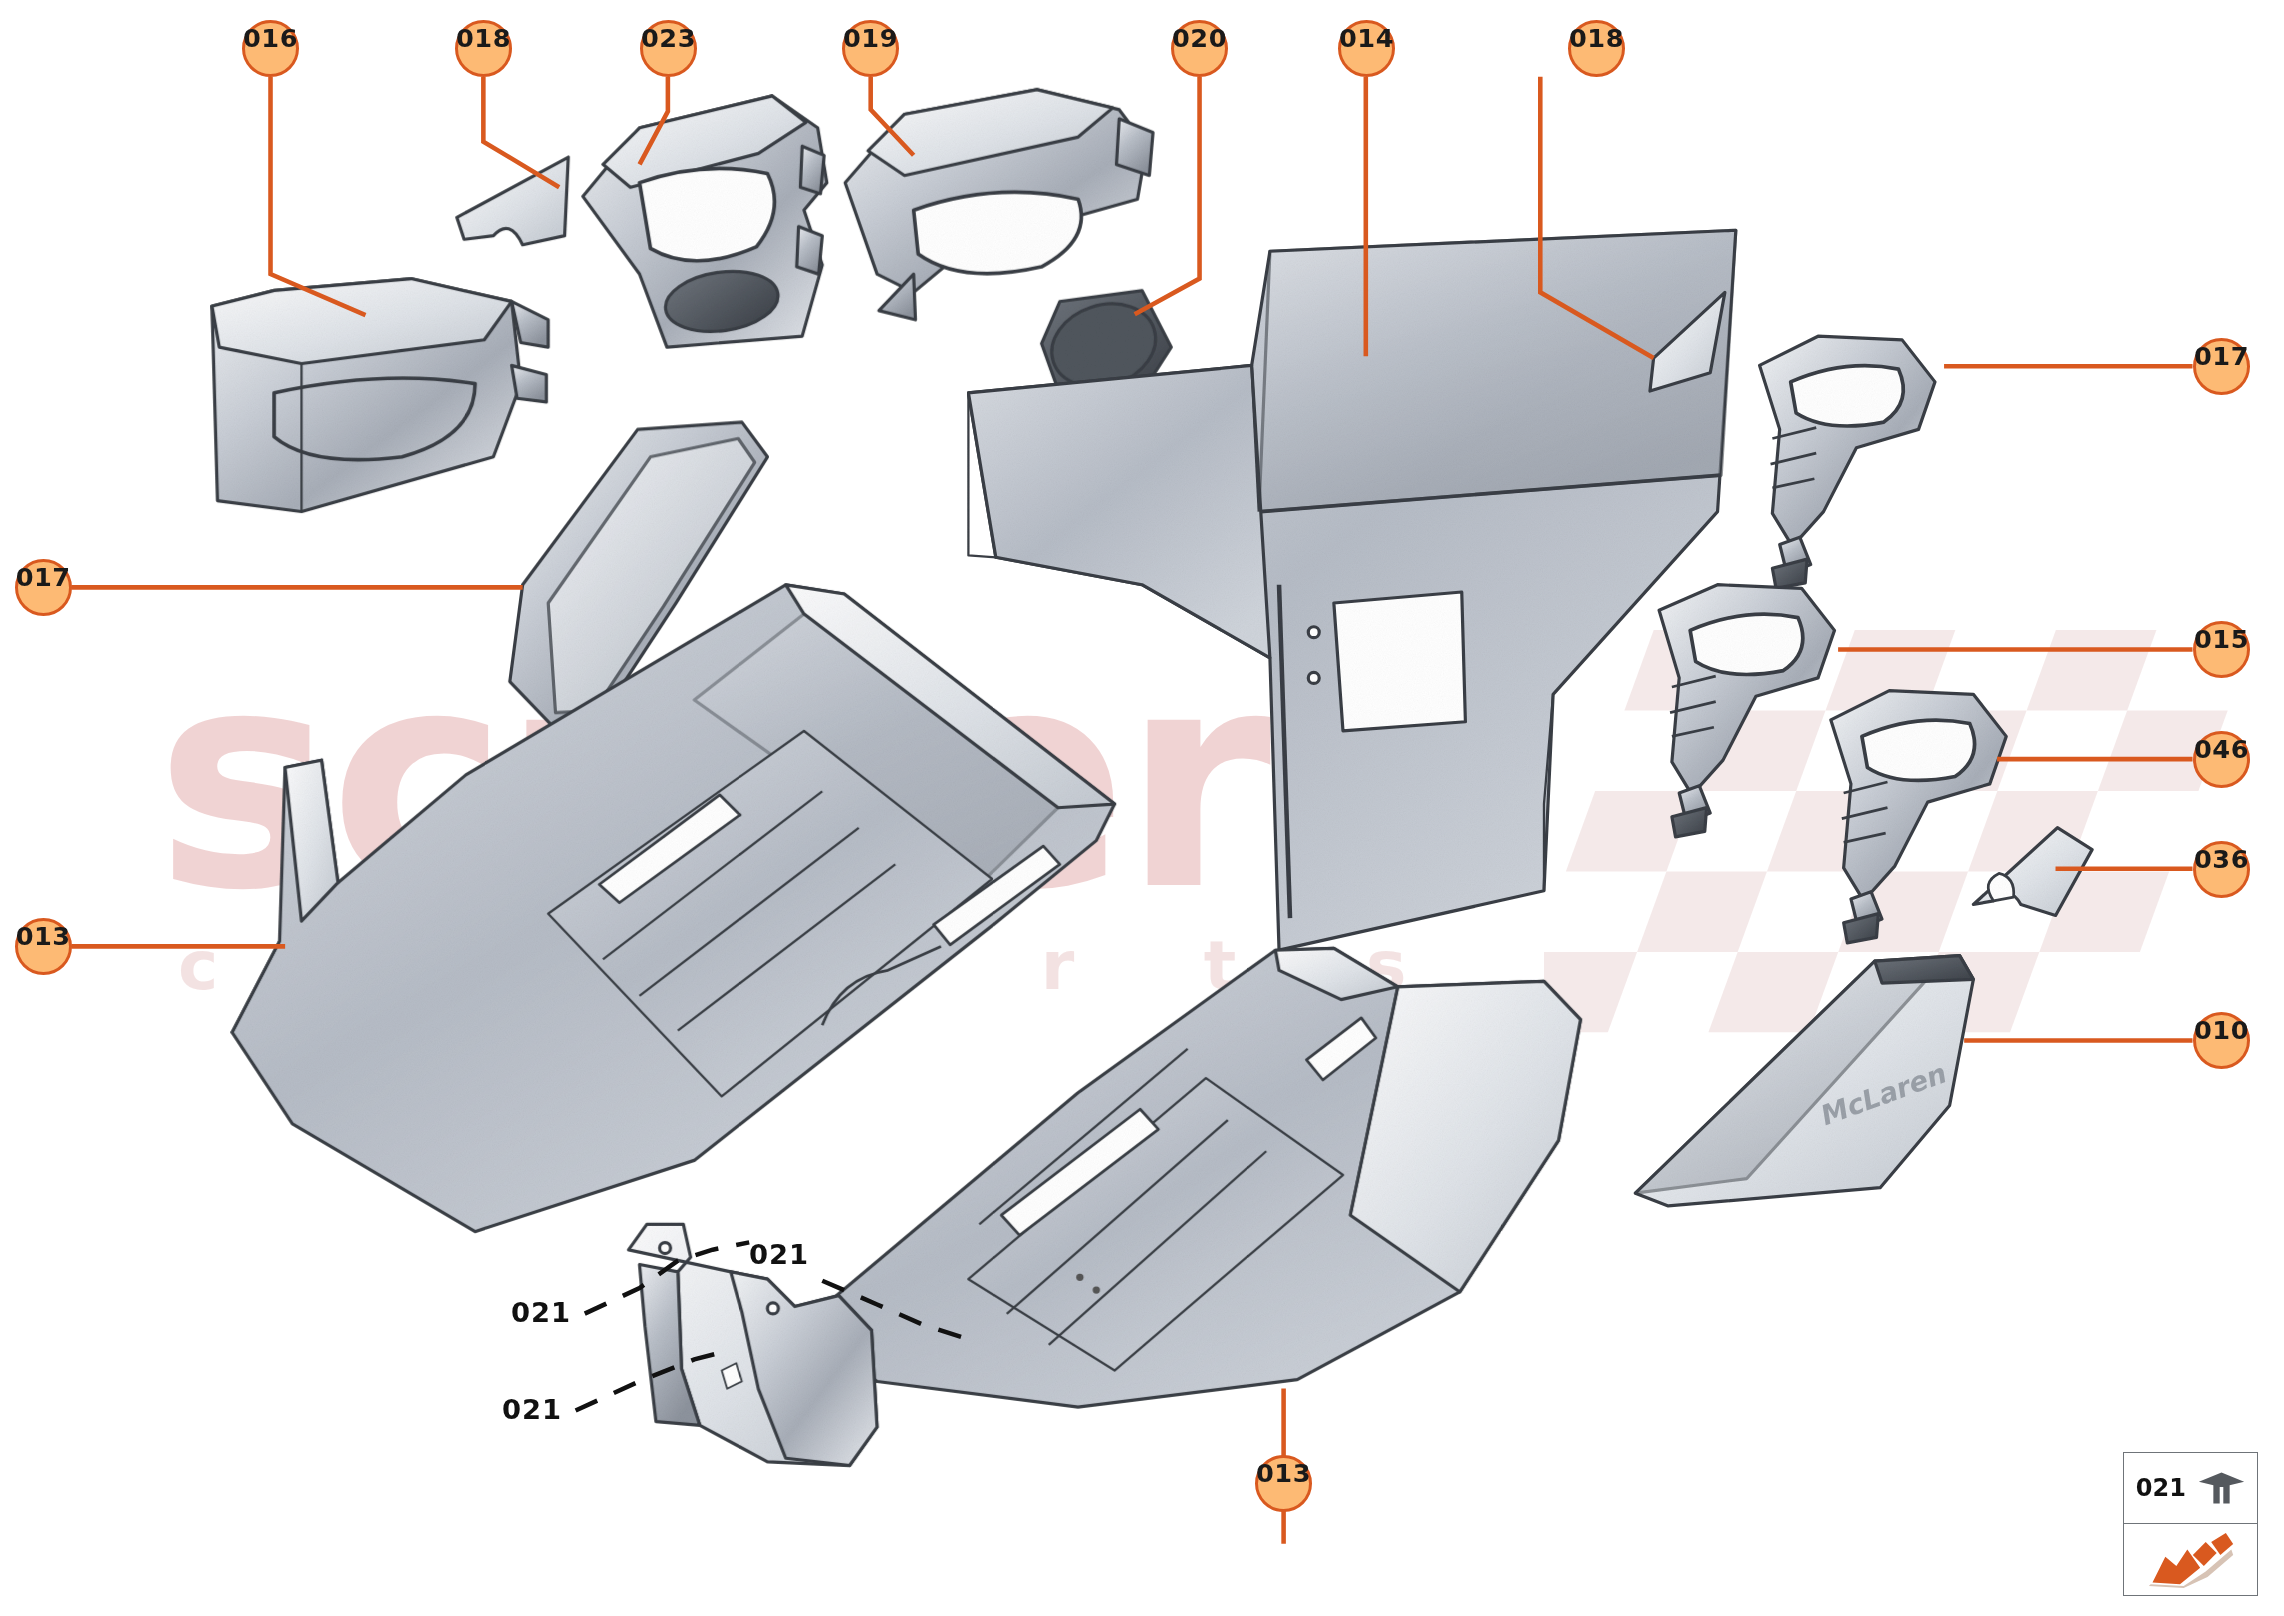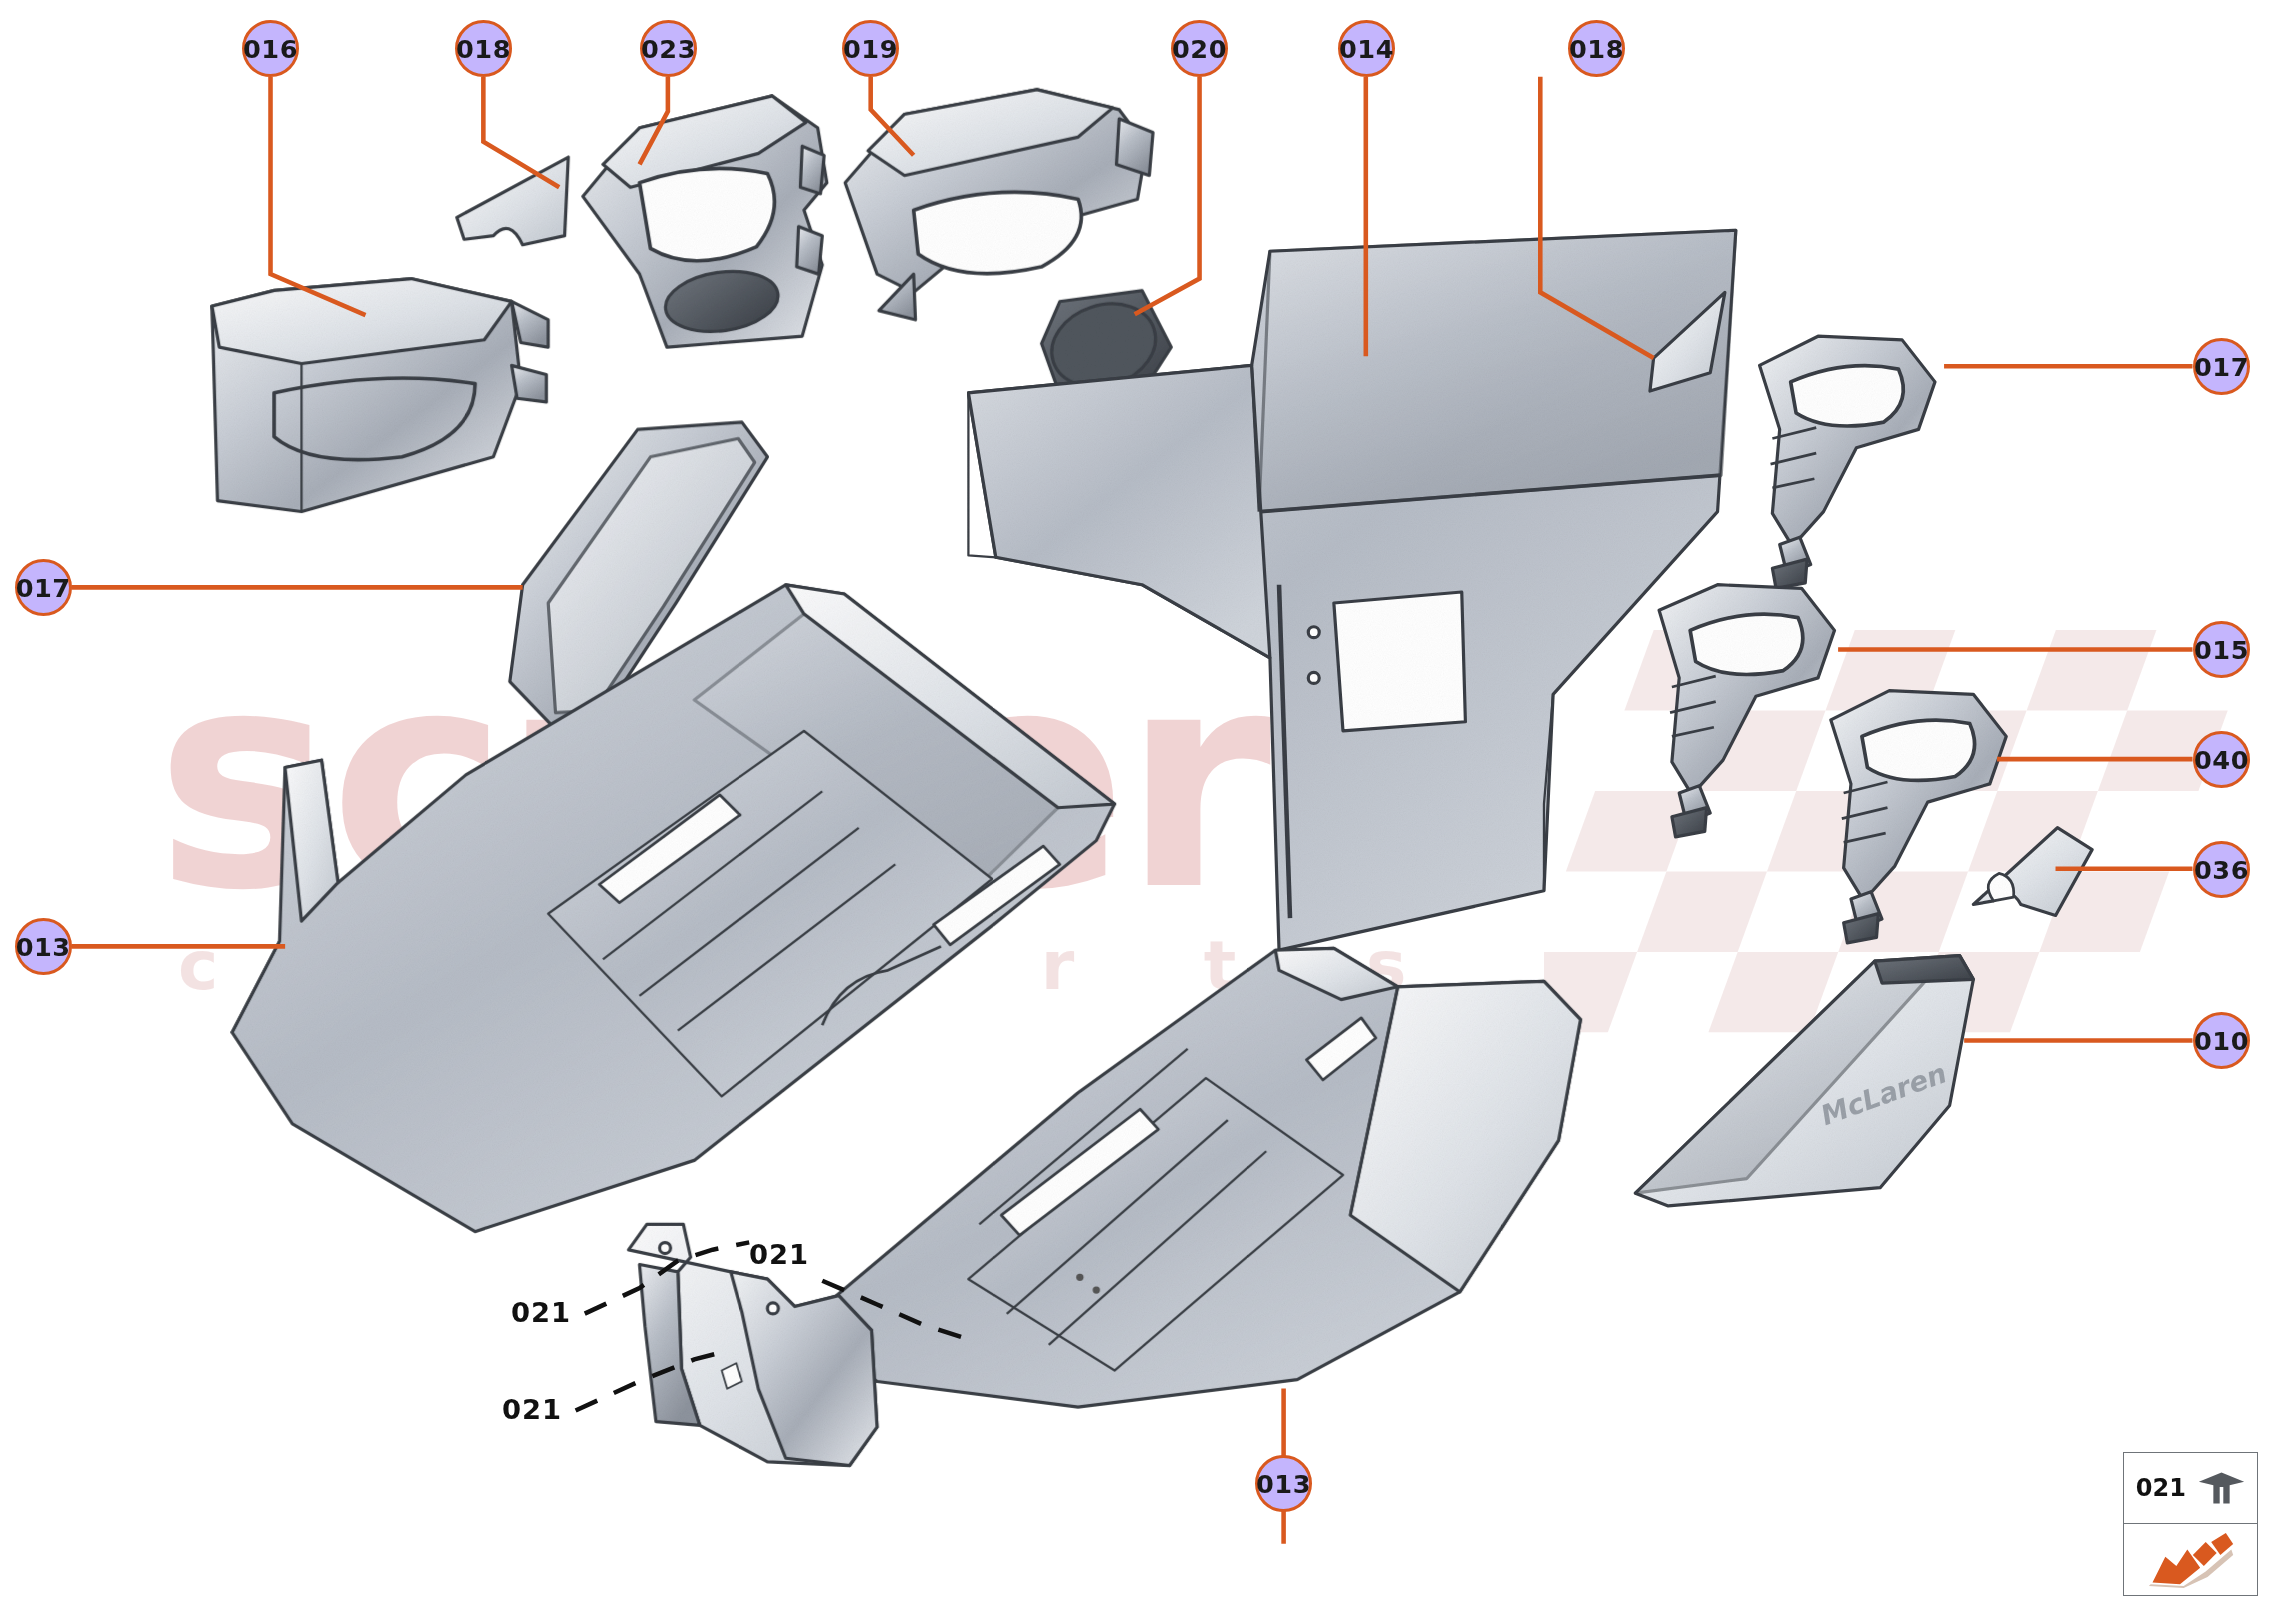--- a/index.html
+++ b/index.html
@@ -62,22 +62,22 @@
   #artwork{ position:absolute; inset:0; z-index:2; pointer-events:none; }
 
   
   #callouts{ position:absolute; inset:0; z-index:3; }
 
   .callout{
     position:absolute;
     width:57px;height:57px;
     border-radius:50%;
     border:3.7px solid var(--accent,#d9591f);
-    background:#c4b5fd;
-    display:flex;align-items:center;justify-content:center;
+    background:#fdba74;
+    display:flex;align-items:flex-start;justify-content:center;
     font-size:25.6px;
     font-weight:700;
     color:#1a1a1a;
     letter-spacing:0.5px;
     box-sizing:border-box;
     cursor:pointer;
     font-family:"DejaVu Sans", sans-serif;
   }
 
   .plain-label{
@@ -367,21 +367,21 @@
         <span>018</span>
       </div>
 
     <div class="callout" style="left:2193px;top:338px">
         <span>017</span>
       </div>
     <div class="callout" style="left:2193px;top:621px">
         <span>015</span>
       </div>
     <div class="callout" style="left:2193px;top:731px">
-        <span>040</span>
+        <span>046</span>
       </div>
     <div class="callout" style="left:2193px;top:841px">
         <span>036</span>
       </div>
     <div class="callout" style="left:2193px;top:1012px">
         <span>010</span>
       </div>
 
     <div class="callout" style="left:14.6px;top:559px">
         <span>017</span>

